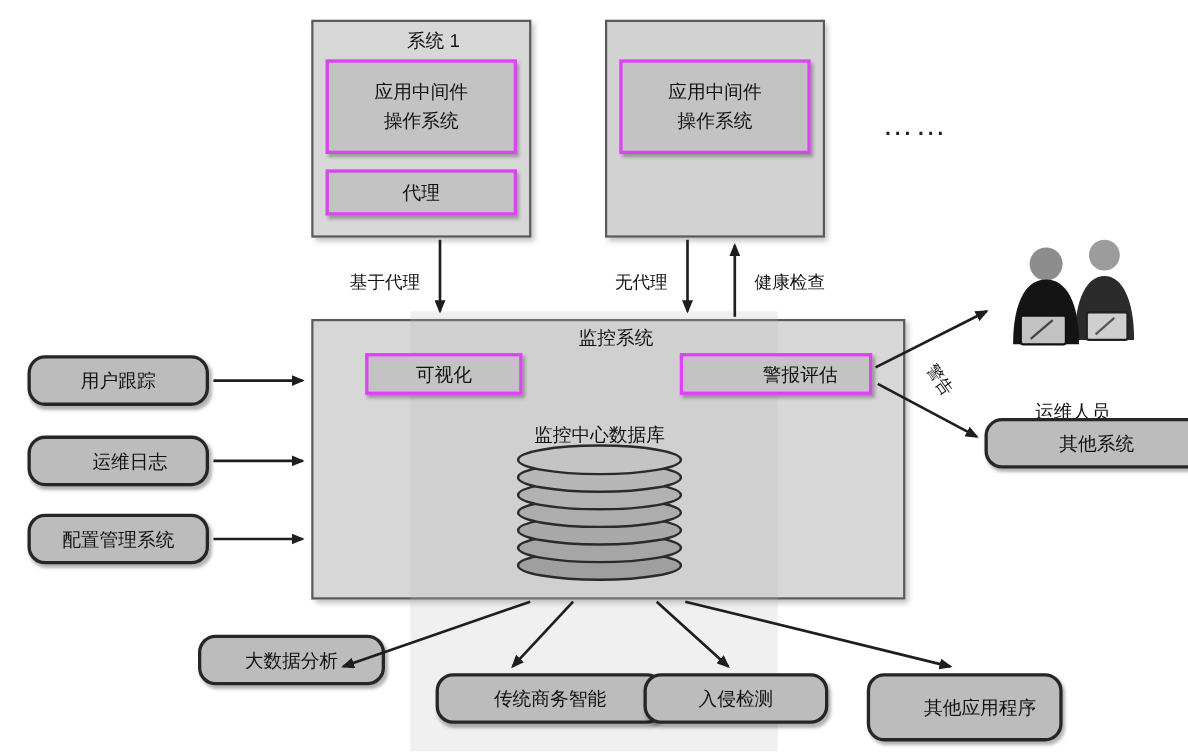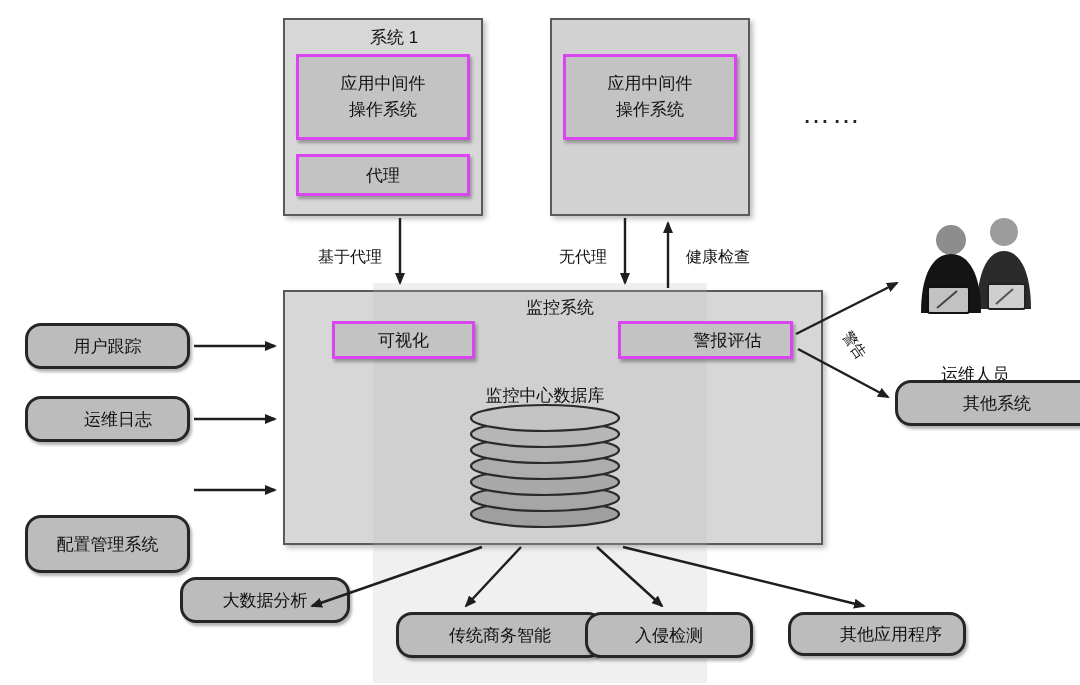--- a/index.html
+++ b/index.html
@@ -46,29 +46,29 @@
   <div class="abs node" style="left:618px;top:321px;width:175px;height:38px;padding-left:44px;">警报评估</div>
   <div class="abs lbl" style="left:465px;top:384px;width:160px;">监控中心数据库</div>
 
   <div class="abs lbl" style="left:306px;top:247px;width:88px;font-size:16px;">基于代理</div>
   <div class="abs lbl" style="left:548px;top:247px;width:70px;font-size:16px;">无代理</div>
   <div class="abs lbl" style="left:676px;top:247px;width:84px;font-size:16px;">健康检查</div>
   <div class="abs lbl" style="left:834px;top:336px;width:40px;font-size:15px;transform:rotate(55deg);">警告</div>
 
   <div class="abs rnode" style="left:25px;top:323px;width:165px;height:46px;">用户跟踪</div>
   <div class="abs rnode" style="left:25px;top:396px;width:165px;height:46px;padding-left:21px;">运维日志</div>
-  <div class="abs rnode" style="left:25px;top:467px;width:165px;height:58px;margin-top:48px;">配置管理系统</div>
+  <div class="abs rnode" style="left:25px;top:467px;width:165px;height:46px;">配置管理系统</div>
 
   <div class="abs lbl" style="left:905px;top:319px;width:140px;margin-top:44px;">运维人员</div>
   <div class="abs rnode" style="left:895px;top:380px;width:204px;height:46px;">其他系统</div>
 
   <div class="abs rnode" style="left:180px;top:577px;width:170px;height:46px;">大数据分析</div>
   <div class="abs rnode" style="left:396px;top:612px;width:208px;height:46px;">传统商务智能</div>
   <div class="abs rnode" style="left:585px;top:612px;width:168px;height:46px;">入侵检测</div>
-  <div class="abs rnode" style="left:788px;top:612px;width:178px;height:44px;padding-left:28px;">其他应用程序</div>
+  <div class="abs rnode" style="left:788px;top:612px;width:178px;height:62px;padding-left:28px;">其他应用程序</div>
 
   <svg class="overlay" width="1080" height="685" viewBox="0 0 1080 685">
     <defs>
       <marker id="ah" markerWidth="12" markerHeight="10" refX="10" refY="5" orient="auto" markerUnits="userSpaceOnUse">
         <path d="M0,0 L12,5 L0,10 z" fill="#1e1e1e"></path>
       </marker>
     </defs>
     <g stroke="#1e1e1e" stroke-width="2.4" fill="none">
       <line x1="400" y1="218" x2="400" y2="283" marker-end="url(#ah)"></line>
       <line x1="625" y1="218" x2="625" y2="283" marker-end="url(#ah)"></line>

